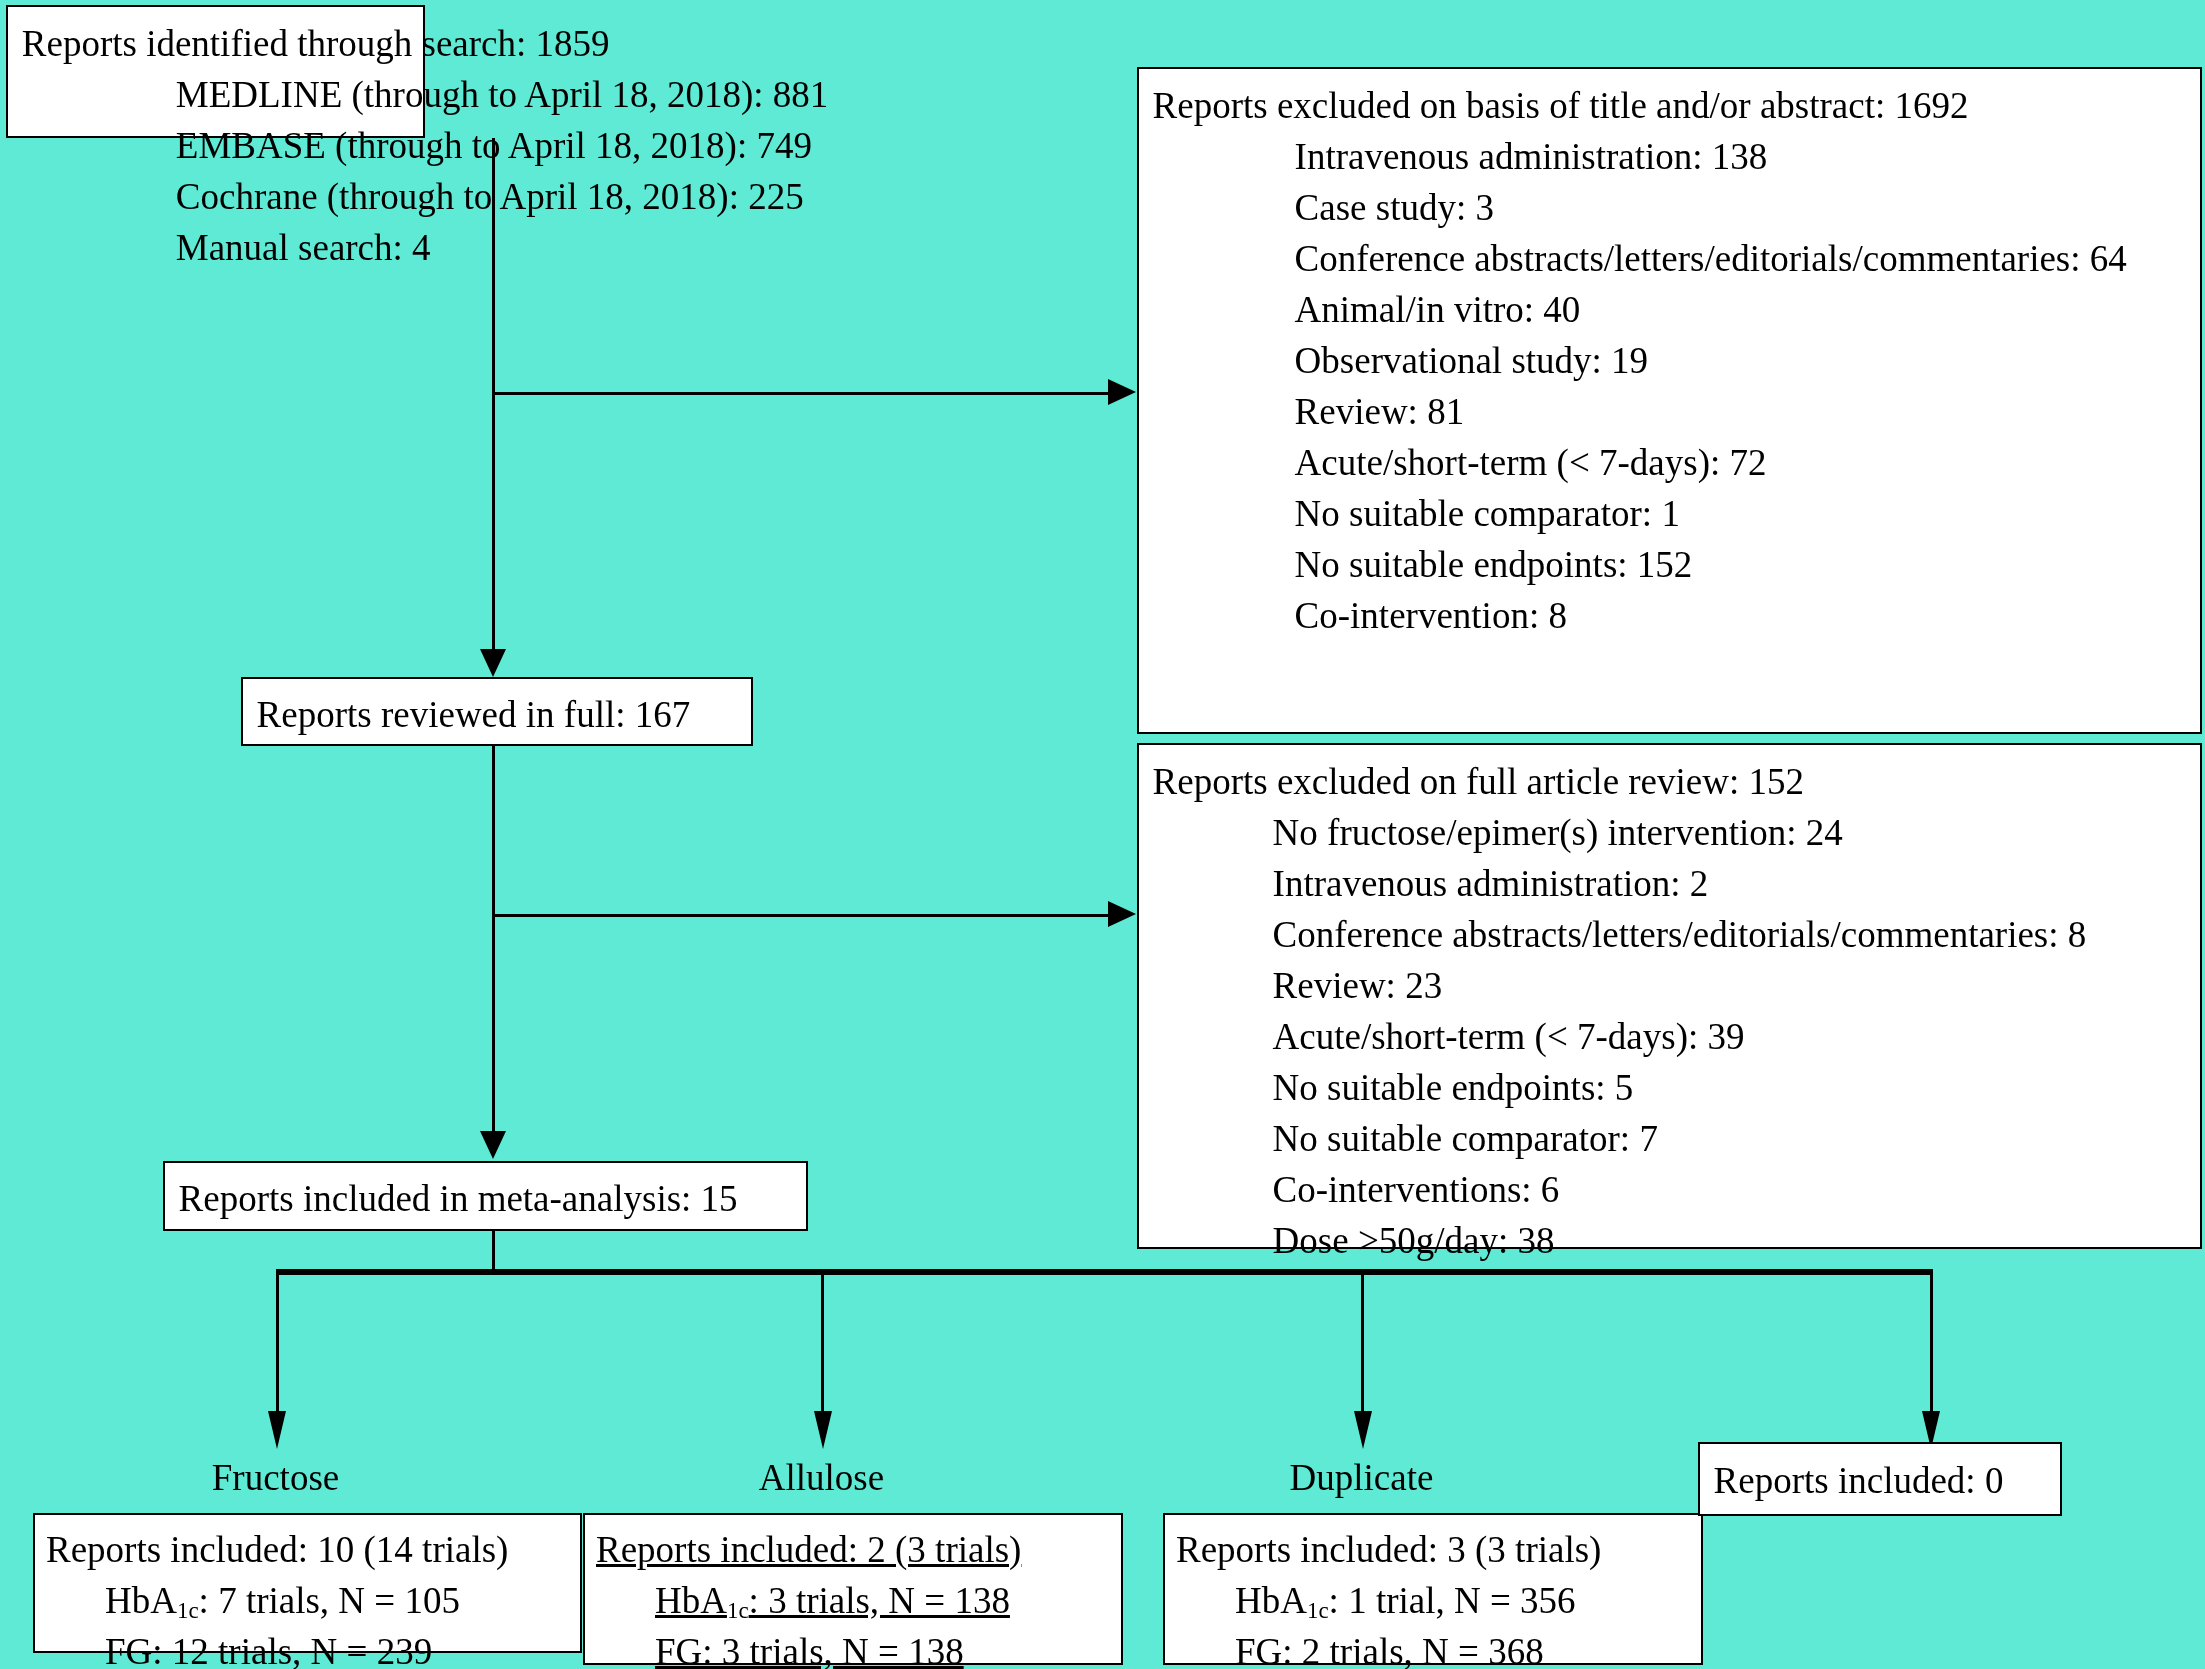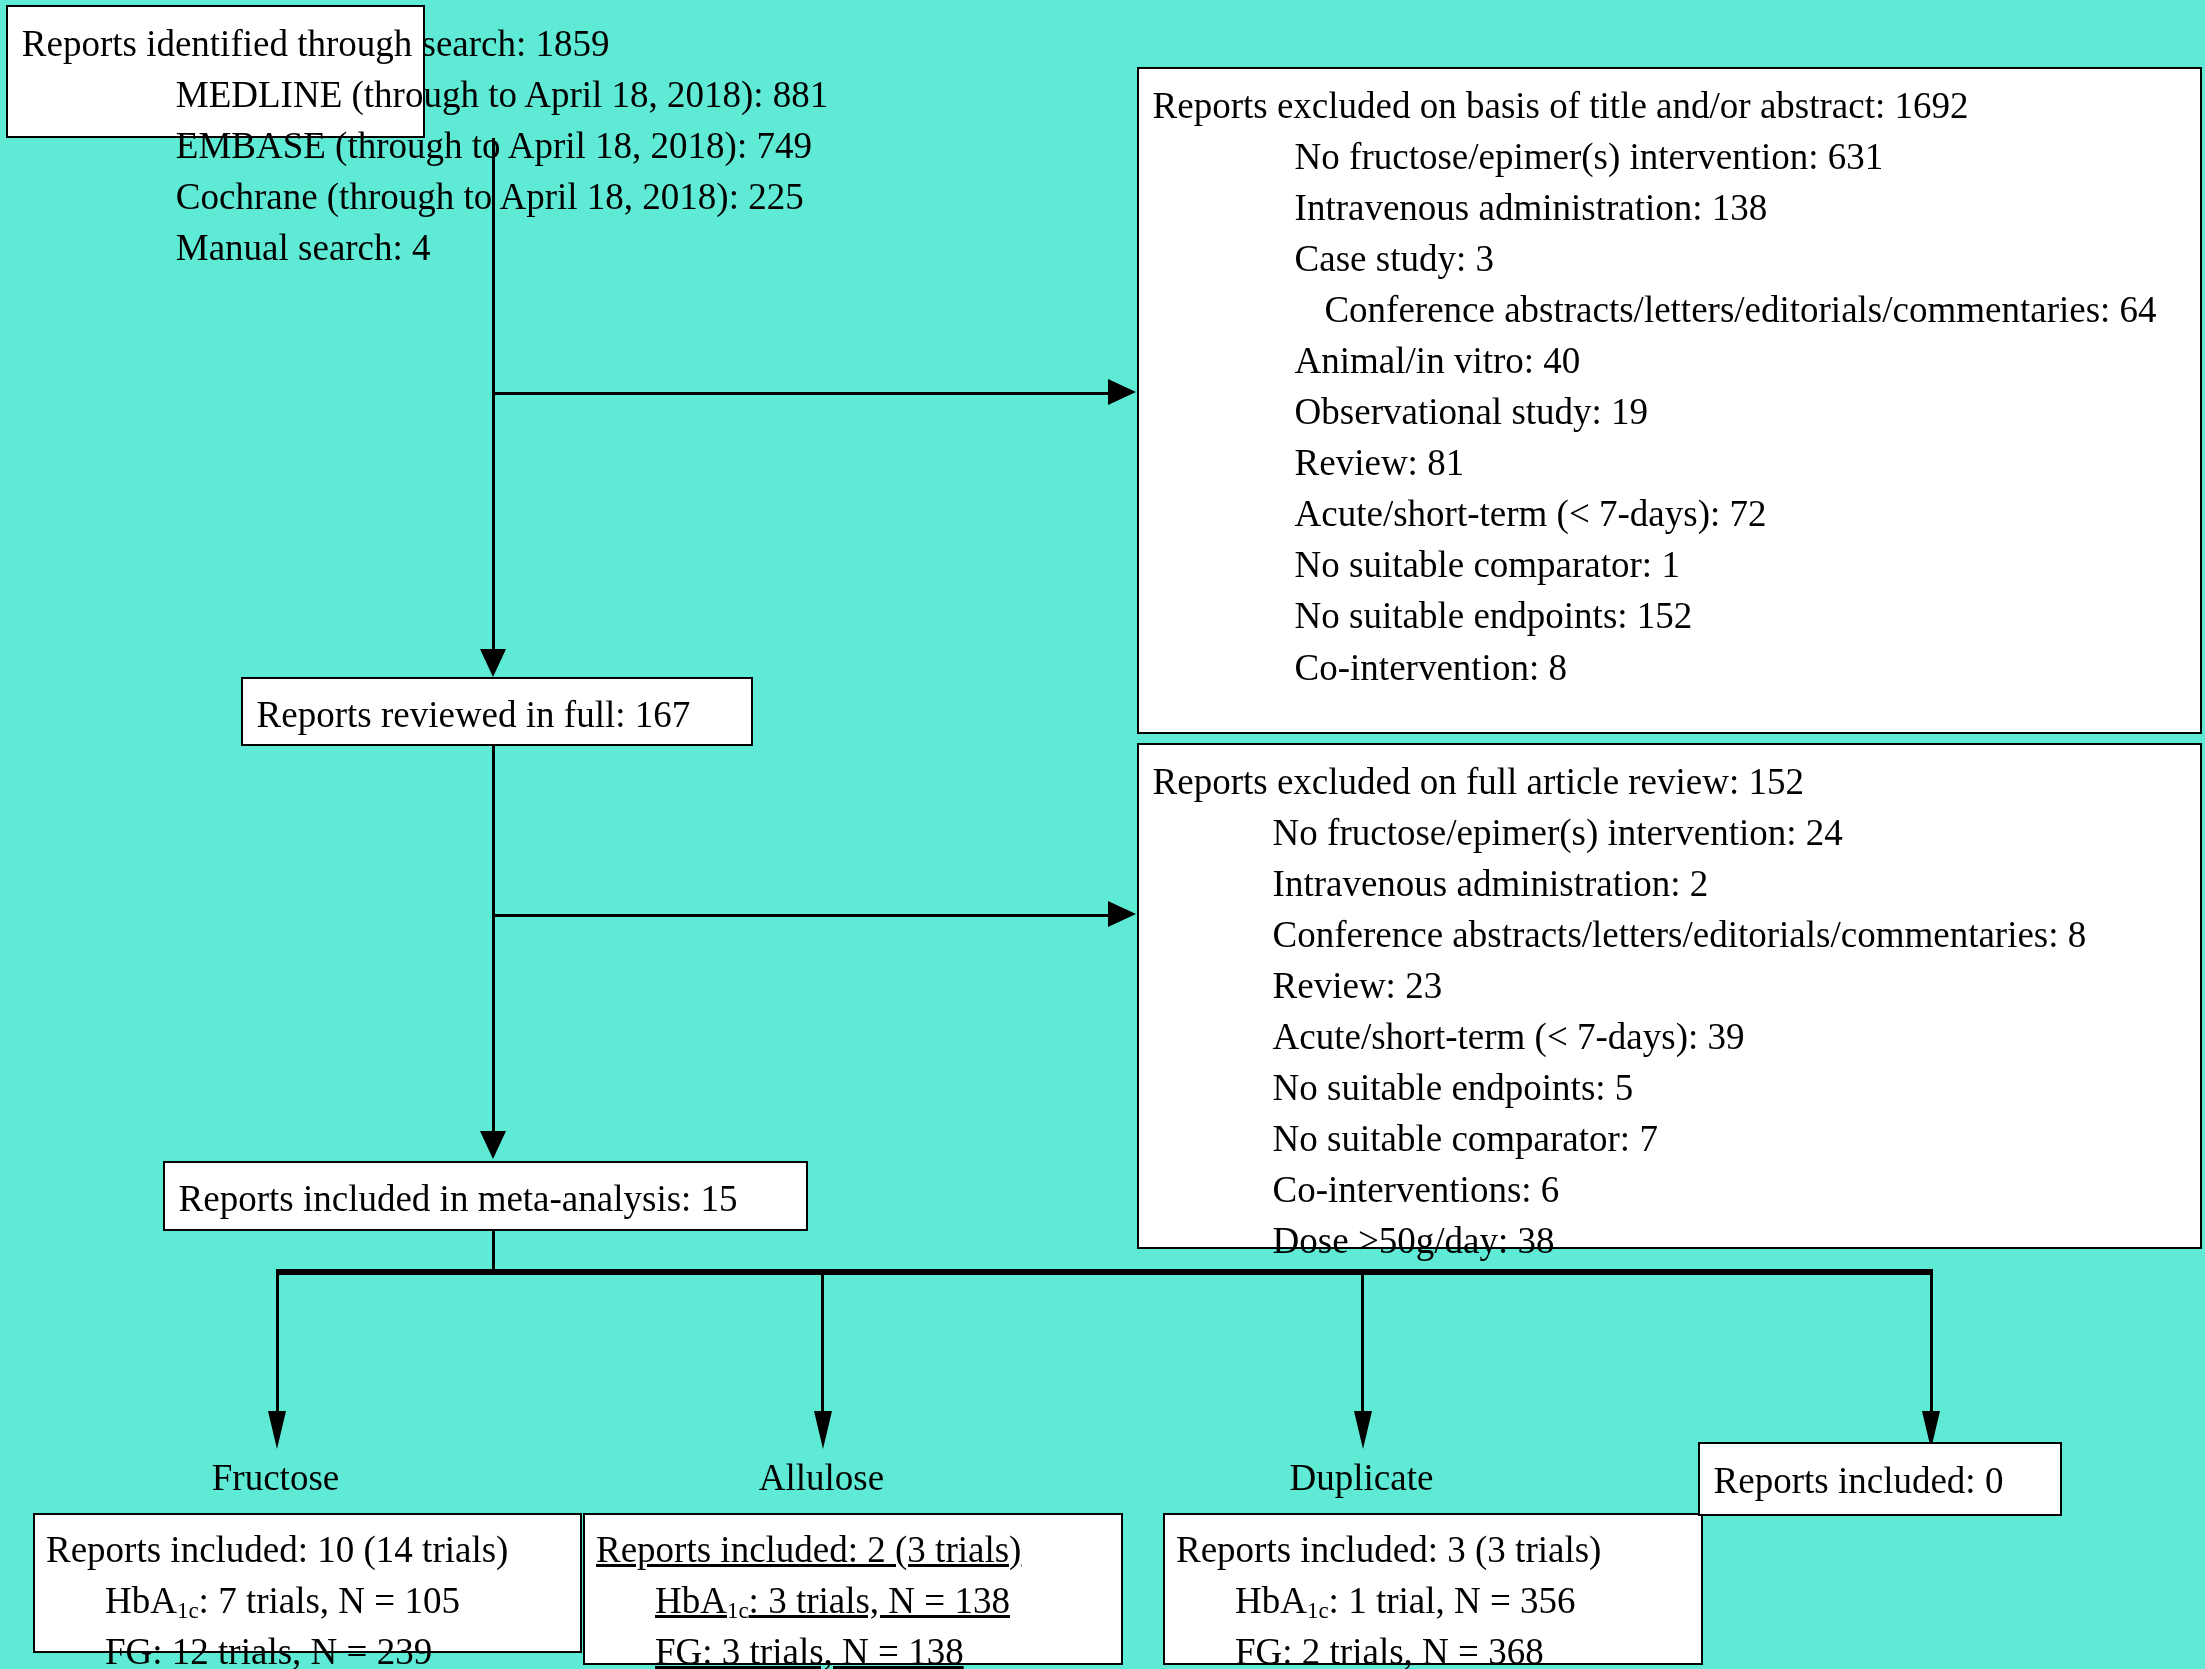--- a/index.html
+++ b/index.html
@@ -97,24 +97,23 @@
       <div class="line lvl1" style="position:relative; left:0; top:0;">MEDLINE (through to April 18, 2018): 881</div>
       <div class="line lvl1" style="position:relative; left:0; top:0;">EMBASE (through to April 18, 2018): 749</div>
       <div class="line lvl1" style="position:relative; left:0; top:0;">Cochrane (through to April 18, 2018): 225</div>
       <div class="line lvl1" style="position:relative; left:0; top:0;">Manual search: 4</div>
     </div>
   </div>
 
   <div class="box" style="left:1137px; top:67px; width:1065px; height:667px;">
     <div class="box-inner">
       <div class="line lvl0" style="position:relative;">Reports excluded  on basis of title and/or abstract: 1692</div>
-      <div class="line lvl1b" style="position:relative;">No fructose/epimer(s) intervention:  631</div>
       <div class="line lvl1b" style="position:relative;">Intravenous administration: 138</div>
       <div class="line lvl1b" style="position:relative;">Case study: 3</div>
-      <div class="line lvl1b" style="position:relative;text-align:center;">Conference abstracts/letters/editorials/commentaries:  64</div>
+      <div class="line lvl1b" style="position:relative;">Conference abstracts/letters/editorials/commentaries:  64</div>
       <div class="line lvl1b" style="position:relative;">Animal/in vitro: 40</div>
       <div class="line lvl1b" style="position:relative;">Observational study: 19</div>
       <div class="line lvl1b" style="position:relative;">Review: 81</div>
       <div class="line lvl1b" style="position:relative;">Acute/short-term  (&lt; 7-days): 72</div>
       <div class="line lvl1b" style="position:relative;">No suitable comparator:  1</div>
       <div class="line lvl1b" style="position:relative;">No suitable endpoints: 152</div>
       <div class="line lvl1b" style="position:relative;">Co-intervention:  8</div>
     </div>
   </div>
 

